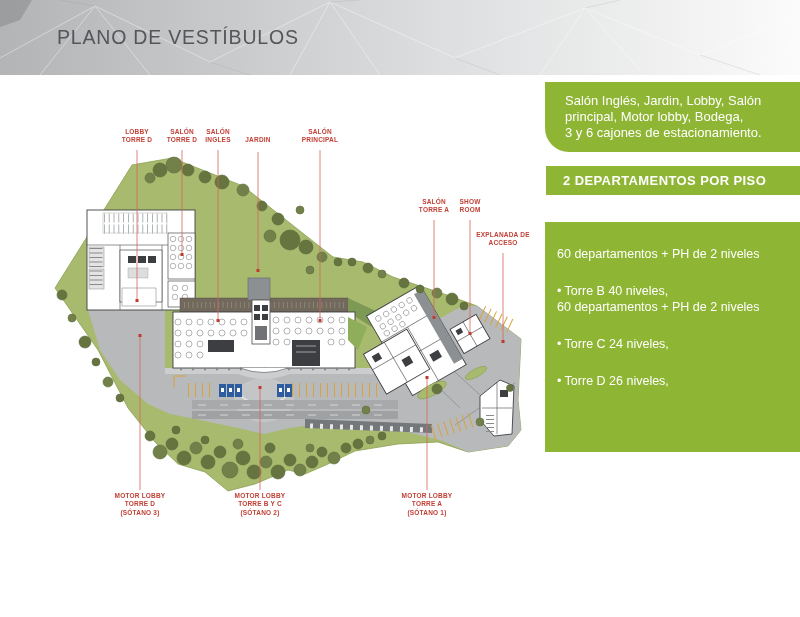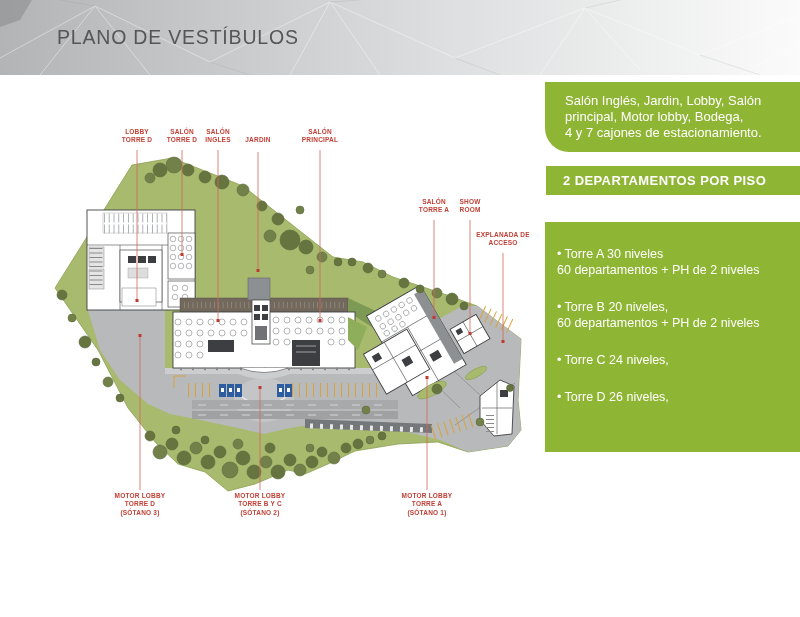--- a/index.html
+++ b/index.html
@@ -390,33 +390,32 @@
   <div class="plan-label" style="left:225px;top:492px;width:70px;">MOTOR LOBBY
 TORRE B Y C
 (SÓTANO 2)</div>
   <div class="plan-label" style="left:392px;top:492px;width:70px;">MOTOR LOBBY
 TORRE A
 (SÓTANO 1)</div>
 
   <div class="gbox amenities">
     <div>Salón Inglés, Jardin, Lobby, Salón
 principal, Motor lobby, Bodega,
-4 y 7 cajones de estacionamiento.</div>
+3 y 6 cajones de estacionamiento.</div>
   </div>
   <div class="gbox hbar">
     <span>2 DEPARTAMENTOS POR PISO</span>
   </div>
   <div class="gbox towers">
     <div class="inner">
       <div class="tw">
-        <div>• Torre A 30 niveles</div>
         <div>60 departamentos + PH de 2 niveles</div>
       </div>
       <div class="tw">
-        <div>• Torre B 20 niveles,</div>
+        <div>• Torre B 40 niveles,</div>
         <div>60 departamentos + PH de 2 niveles</div>
       </div>
       <div class="tw">
         <div>• Torre C 24 niveles,</div>
       </div>
       <div class="tw">
         <div>• Torre D 26 niveles,</div>
       </div>
     </div>
   </div>

